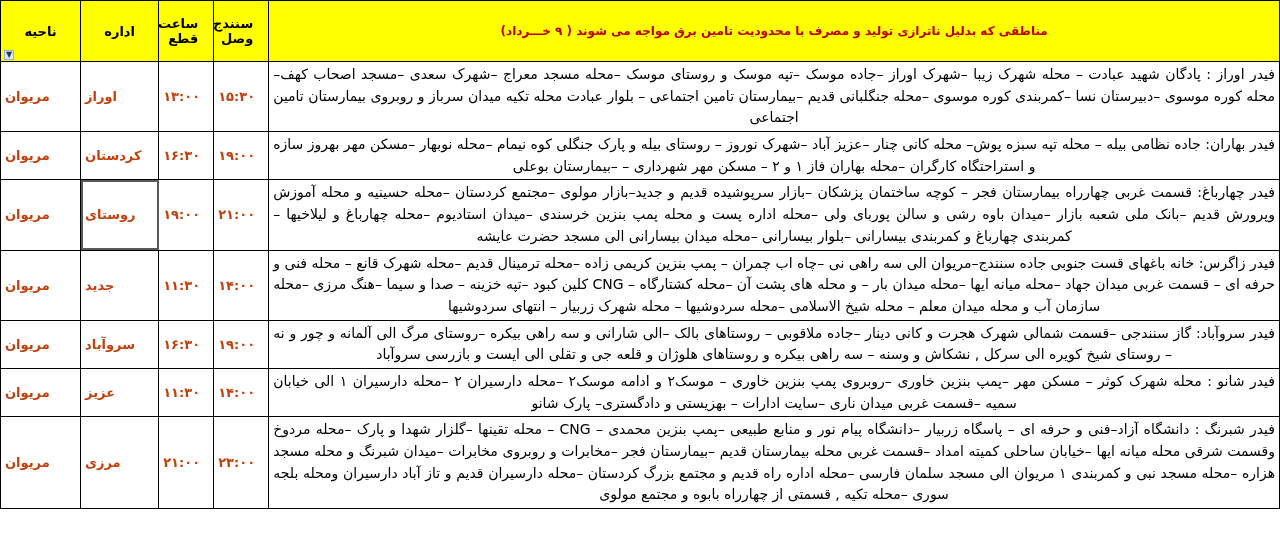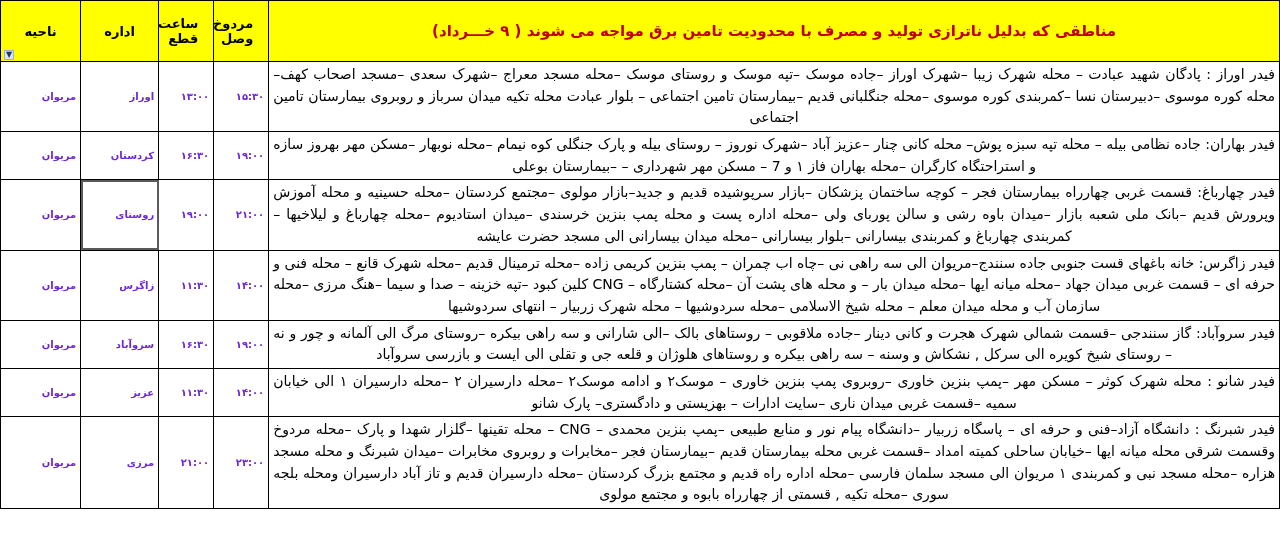--- a/index.html
+++ b/index.html
@@ -34,21 +34,21 @@
   
   tr.title-row td {
     background: #ffff00;
     border: 1px solid #000000;
     height: 38px;
     padding: 15px;
   }
   .title-text {
     color: #c00000;
     font-weight: bold;
-    font-size: 15px;
+    font-size: 12px;
     text-align: center;
     line-height: 1.25;
     white-space: nowrap;
   }
   .hdr-cell {
     background: #ffff00 !important;
     text-align: center;
     font-weight: bold;
     font-size: 13px;
     color: #000000;
@@ -66,24 +66,24 @@
   td.desc {
     font-size: 14px;
     font-weight: normal;
     line-height: 1.55;
     text-align: justify;
     text-align-last: center;
     color: #000000;
     padding: 4px 8px;
   }
   td.time, td.feeder, td.area {
-    text-align: right;
+    text-align: left;
     font-weight: bold;
-    font-size: 10px;
-    color: #6d28d9;
+    font-size: 13px;
+    color: #c2410c;
     white-space: nowrap;
   }
   td.feeder.selected {
     outline: 2px solid #5a5a5a;
     outline-offset: -2px;
   }
   
   .filter-badge {
     position: absolute;
     left: 3px;
@@ -107,54 +107,54 @@
       <col class="c-on">
       <col class="c-off">
       <col class="c-feeder">
       <col class="c-area">
     </colgroup>
     <tbody id="table-body">
       <tr class="title-row">
         <td>
           <div class="title-text">مناطقی که بدلیل ناترازی تولید و مصرف با محدودیت تامین برق مواجه می شوند ( ۹ خـــرداد)</div>
         </td>
-        <td class="hdr-cell">مردوخ وصل</td>
+        <td class="hdr-cell">سنندج وصل</td>
         <td class="hdr-cell">ساعت قطع</td>
         <td class="hdr-cell">اداره</td>
         <td class="hdr-cell">
           <span>ناحیه</span>
           <span class="filter-badge">▼</span>
         </td>
       </tr>
     <tr class="data-row">
           <td class="desc">فیدر اوراز : پادگان شهید عبادت – محله شهرک زیبا –شهرک اوراز –جاده موسک –تپه موسک و روستای موسک –محله مسجد معراج –شهرک سعدی –مسجد اصحاب کهف– محله کوره موسوی –دبیرستان نسا –کمربندی کوره موسوی –محله جنگلبانی قدیم –بیمارستان تامین اجتماعی – بلوار عبادت محله تکیه میدان سرباز و روبروی بیمارستان تامین اجتماعی</td>
           <td class="time">۱۵:۳۰</td>
           <td class="time">۱۳:۰۰</td>
           <td class="feeder">اوراز</td>
           <td class="area">مریوان</td>
         </tr>
         <tr class="data-row">
-          <td class="desc">فیدر بهاران: جاده نظامی بیله – محله تپه سبزه پوش– محله کانی چنار –عزیز آباد –شهرک نوروز – روستای بیله و پارک جنگلی کوه نیمام –محله نوبهار –مسکن مهر بهروز سازه و استراحتگاه کارگران –محله بهاران فاز ۱ و 7 – مسکن مهر شهرداری – –بیمارستان بوعلی</td>
+          <td class="desc">فیدر بهاران: جاده نظامی بیله – محله تپه سبزه پوش– محله کانی چنار –عزیز آباد –شهرک نوروز – روستای بیله و پارک جنگلی کوه نیمام –محله نوبهار –مسکن مهر بهروز سازه و استراحتگاه کارگران –محله بهاران فاز ۱ و ۲ – مسکن مهر شهرداری – –بیمارستان بوعلی</td>
           <td class="time">۱۹:۰۰</td>
           <td class="time">۱۶:۳۰</td>
           <td class="feeder">کردستان</td>
           <td class="area">مریوان</td>
         </tr>
         <tr class="data-row">
           <td class="desc">فیدر چهارباغ: قسمت غربی چهارراه بیمارستان فجر – کوچه ساختمان پزشکان –بازار سرپوشیده قدیم و جدید–بازار مولوی –مجتمع کردستان –محله حسینیه و محله آموزش وپرورش قدیم –بانک ملی شعبه بازار –میدان باوه رشی و سالن پوربای ولی –محله اداره پست و محله پمپ بنزین خرسندی –میدان استادیوم –محله چهارباغ و لیلاخیها –کمربندی چهارباغ و کمربندی بیسارانی –بلوار بیسارانی –محله میدان بیسارانی الی مسجد حضرت عایشه</td>
           <td class="time">۲۱:۰۰</td>
           <td class="time">۱۹:۰۰</td>
           <td class="feeder selected">روستای</td>
           <td class="area">مریوان</td>
         </tr>
         <tr class="data-row">
           <td class="desc">فیدر زاگرس: خانه باغهای قست جنوبی جاده سنندج–مریوان الی سه راهی نی –چاه اب چمران – پمپ بنزین کریمی زاده –محله ترمینال قدیم –محله شهرک قانع – محله فنی و حرفه ای – قسمت غربی میدان جهاد –محله میانه ایها –محله میدان بار – و محله های پشت آن –محله کشتارگاه – CNG کلین کبود –تپه خزینه – صدا و سیما –هنگ مرزی –محله سازمان آب و محله میدان معلم – محله شیخ الاسلامی –محله سردوشیها – محله شهرک زربیار – انتهای سردوشیها</td>
           <td class="time">۱۴:۰۰</td>
           <td class="time">۱۱:۳۰</td>
-          <td class="feeder">زاگرس</td>
+          <td class="feeder">جدید</td>
           <td class="area">مریوان</td>
         </tr>
         <tr class="data-row">
           <td class="desc">فیدر سروآباد: گاز سنندجی –قسمت شمالی شهرک هجرت و کانی دینار –جاده ملاقوبی – روستاهای بالک –الی شارانی و سه راهی بیکره –روستای مرگ الی آلمانه و چور و نه – روستای شیخ کویره الی سرکل , نشکاش و وسنه – سه راهی بیکره و روستاهای هلوژان و قلعه جی و تقلی الی ایست و بازرسی سروآباد</td>
           <td class="time">۱۹:۰۰</td>
           <td class="time">۱۶:۳۰</td>
           <td class="feeder">سروآباد</td>
           <td class="area">مریوان</td>
         </tr>
         <tr class="data-row">

